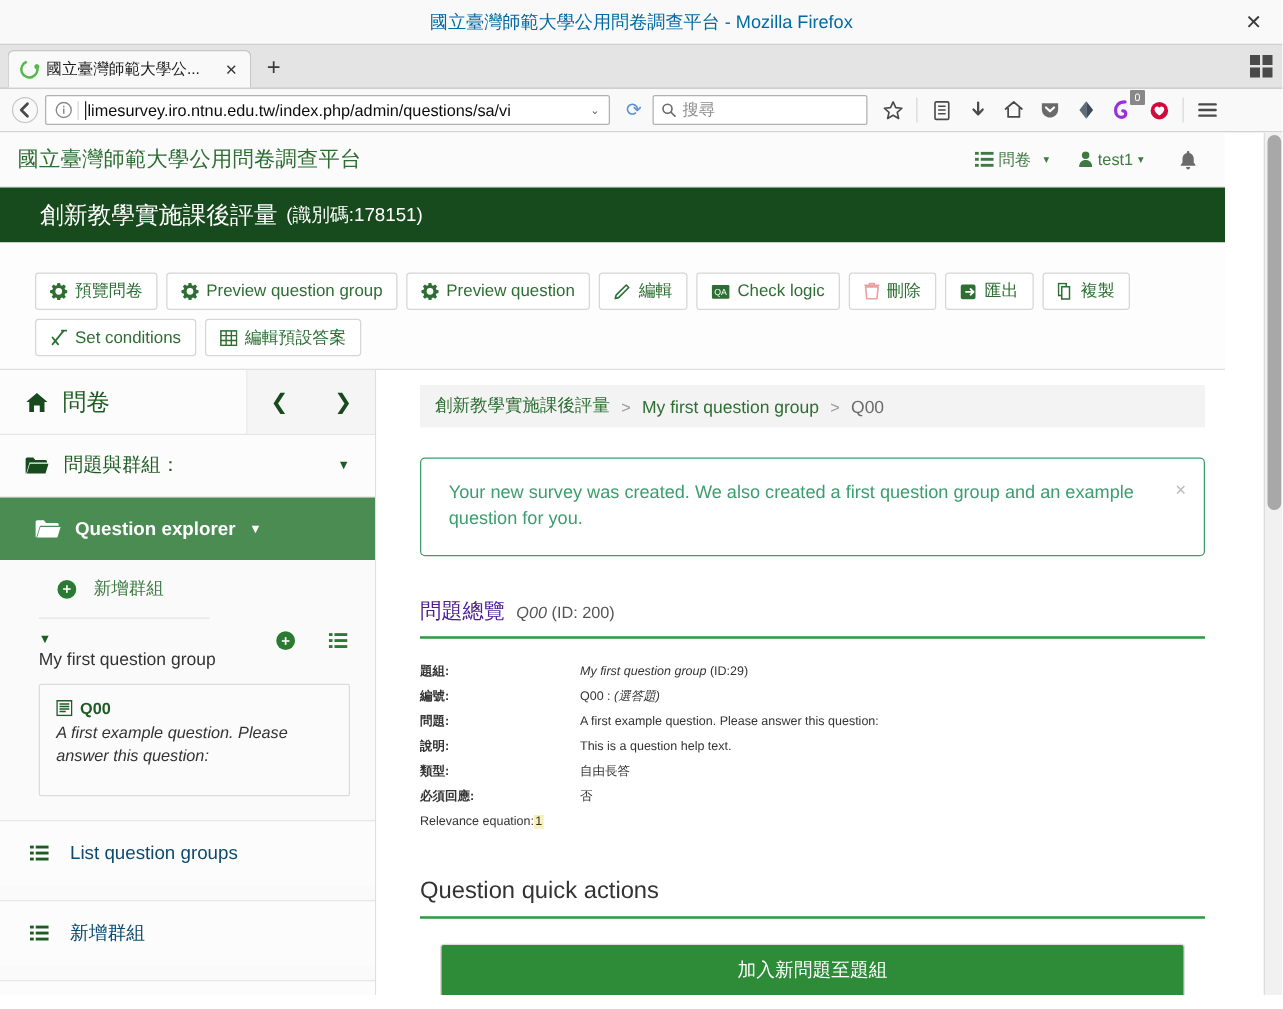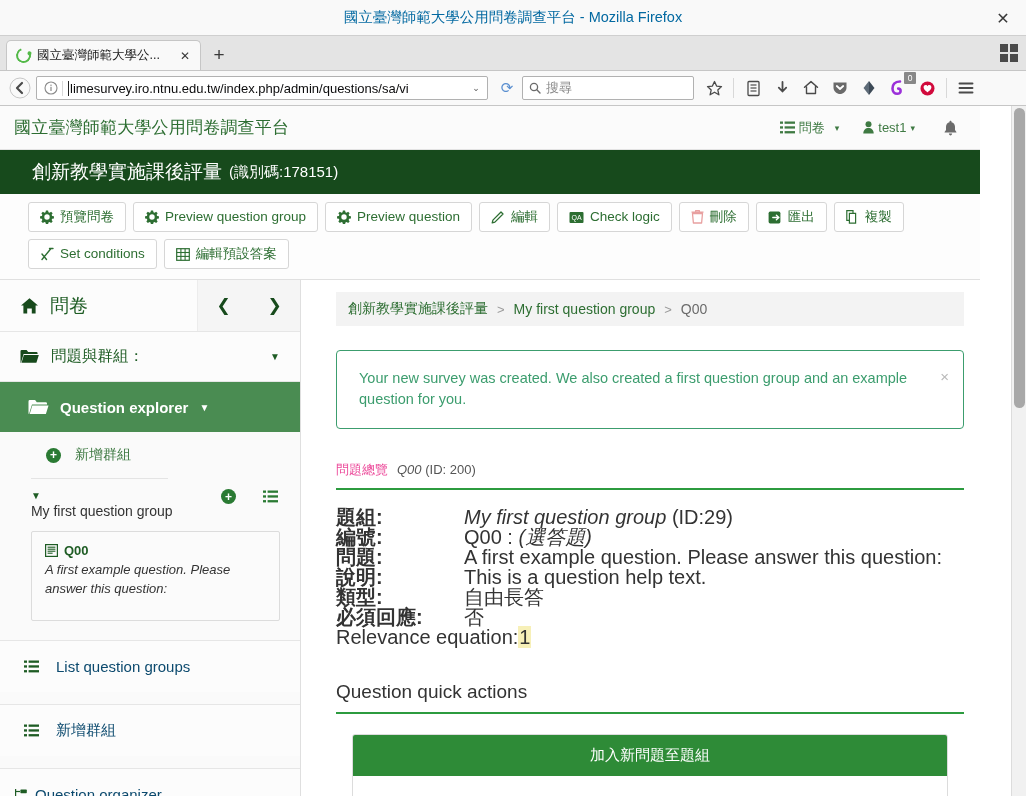--- a/index.html
+++ b/index.html
@@ -191,21 +191,21 @@
     background: #174a1c;
     color: #ffffff;
     display: flex; align-items: center;
     padding-left: 32px;
     font-size: 19px;
   }
   .ls-surveytitle .code { font-size: 15px; }
 
   .ls-toolbar {
     background: #fdfdfd;
-    padding: 8px 0 10px 28px;
+    padding: 24px 0 10px 28px;
     border-bottom: 1px solid #e0e0e0;
   }
   .tb-row { display: flex; flex-wrap: wrap; gap: 7px; margin-bottom: 7px; }
   .tb-row:last-child { margin-bottom: 0; }
   .tb-btn {
     display: inline-flex; align-items: center; gap: 6px;
     background: #ffffff;
     border: 1px solid #d6d6d6;
     border-radius: 3px;
     padding: 6px 11px;
@@ -373,25 +373,25 @@
     position:absolute; right: 14px; top: 15px;
     color: #b9b9b9; font-size: 15px; cursor:pointer;
   }
 
   .sec-title {
     display:flex; align-items: baseline; gap: 9px;
     padding-bottom: 9px;
     border-bottom: 2px solid #2c9b3f;
     margin-bottom: 17px;
   }
-  .sec-title .t { font-size: 13px; color: #ec4899; }
+  .sec-title .t { font-size: 17px; color: #4c1d95; }
   .sec-title .sub { font-size: 13px; color: #555; }
   .sec-title .sub i { font-style: italic; }
 
-  .kv { font-size: 20px; color:#333; }
+  .kv { font-size: 10px; color:#333; }
   .kv-row { display:flex; line-height: 20px; }
   .kv-row .k { width: 128px; flex: 0 0 128px; font-weight: bold; color:#333; }
   .kv-row .v { color:#333; }
   .kv-row .v i { font-style: italic; }
   .kv-row.plain .k { font-weight: normal; width: auto; flex: 0 0 auto; }
   .hl { background: #f7f0b8; padding: 0 1px; }
 
   .sec2 { margin-top: 34px; }
   .sec2 .t { font-size: 19px; color:#333; padding-bottom: 9px;
              border-bottom: 2px solid #2c9b3f; margin-bottom: 20px; }

